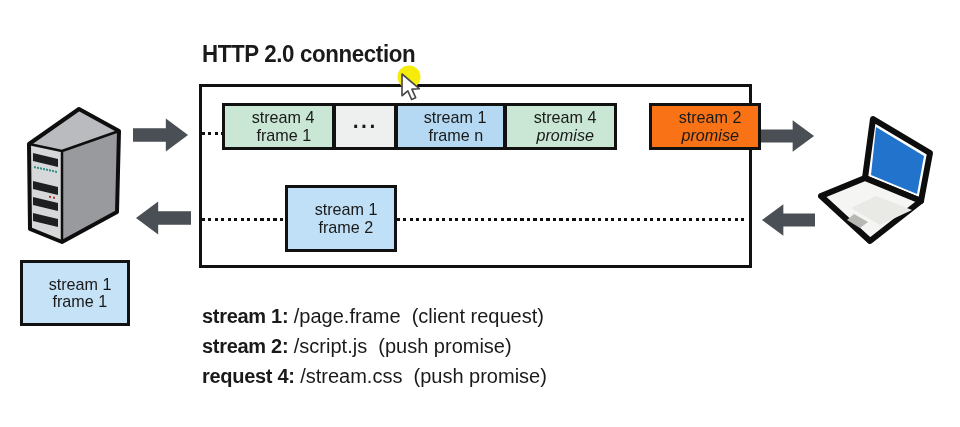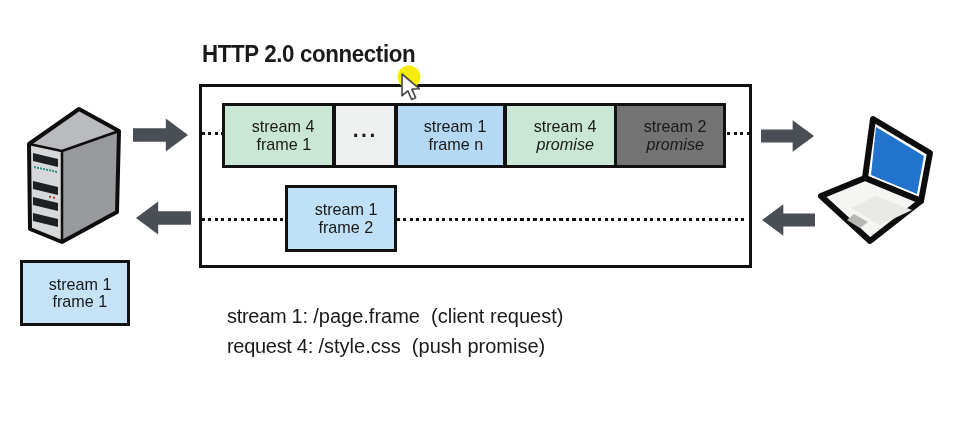--- a/index.html
+++ b/index.html
@@ -7,27 +7,27 @@
          font-family:"Liberation Sans",sans-serif;color:#1a1a1a;}
   .abs{position:absolute;}
   .title{left:202px;top:40px;font-size:24px;font-weight:bold;letter-spacing:-0.4px;
          transform:scaleX(.93);transform-origin:0 50%;white-space:nowrap;}
   .conn-box{left:199px;top:84px;width:553px;height:184px;border:3px solid #111;background:#fff;box-sizing:border-box;}
   .dotline{height:3px;background:repeating-linear-gradient(90deg,#111 0 3px,transparent 3px 6.5px);}
   .frame{box-sizing:border-box;border:3px solid #111;display:flex;flex-direction:column;
          justify-content:center;align-items:center;font-size:17px;line-height:17.5px;
          padding-left:10px;white-space:nowrap;}
   .frame span{display:block;transform:scaleX(.95);}
-  .top-frame{top:103px;height:65px;}
+  .top-frame{top:103px;height:47px;}
   .ellipsis{padding-left:0;}
   .ellipsis span{font-size:22px;font-weight:bold;letter-spacing:1.5px;line-height:10px;}
   .italic{font-style:italic;}
   .legend{left:202px;top:305px;}
   .legend-row{height:30px;font-size:20px;white-space:pre;}
-  .legend-label{font-weight:normal;letter-spacing:-0.3px;margin-left:25px;}
+  .legend-label{font-weight:bold;letter-spacing:-0.3px;}
   .wm{color:#8d979d;opacity:.28;font-size:15px;white-space:nowrap;pointer-events:none;}
   svg{display:block;}
 </style>
 </head>
 <body>
 
 <div class="stage">
 
   <div class="abs wm" style="left:245px;top:168px;transform:rotate(-18deg);">blog.weiyigeek</div>
   <div class="abs wm" style="left:530px;top:98px;transform:rotate(-14deg);">公众号</div>
@@ -50,21 +50,21 @@
     <span>···</span>
   </div>
   <div class="abs frame top-frame" style="left: 395px; width: 111px; background: rgb(181, 217, 242);">
     <span>stream 1</span>
     <span>frame n</span>
   </div>
   <div class="abs frame top-frame" style="left: 504px; width: 113px; background: rgb(201, 231, 212);">
     <span>stream 4</span>
     <span class="italic">promise</span>
   </div>
-  <div class="abs frame top-frame" style="left: 614px; width: 112px; background: #737373;">
+  <div class="abs frame top-frame" style="left: 649px; width: 112px; background: #f97316;">
     <span>stream 2</span>
     <span class="italic">promise</span>
   </div>
 
   <div class="abs frame" style="left: 285px; top: 185px; width: 112px; height: 67px; background: rgb(191, 224, 246);">
     <span>stream 1</span>
     <span>frame 2</span>
   </div>
 
   <div class="abs frame" style="left: 20px; top: 260px; width: 110px; height: 66px; background: rgb(197, 226, 246);">
@@ -122,16 +122,17 @@
 
   <svg class="abs" style="left:396px;top:63px;" width="34" height="46" viewBox="0 0 34 46">
     <circle cx="13" cy="14" r="11.5" fill="#f5ec0c"></circle>
     <g transform="translate(6,11) scale(1.5)">
       <path d="M0,0 L0,14.5 L3.9,11.2 L6.4,17 L9.1,15.8 L6.6,10.1 L11.5,9.8 Z" fill="#ffffff" stroke="#4a4a4a" stroke-width="1.1" stroke-linejoin="round"></path>
     </g>
   </svg>
 
   <div class="abs legend">
     <div class="legend-row"><span class="legend-label">stream 1:</span><span> /page.frame  (client request)</span></div>
-    <div class="legend-row"><span class="legend-label">request 4:</span><span> /style.css  (push promise)</span></div>
+    <div class="legend-row"><span class="legend-label">stream 2:</span><span> /script.js  (push promise)</span></div>
+    <div class="legend-row"><span class="legend-label">request 4:</span><span> /stream.css  (push promise)</span></div>
   </div>
 
 </div>
 
 </body></html>

